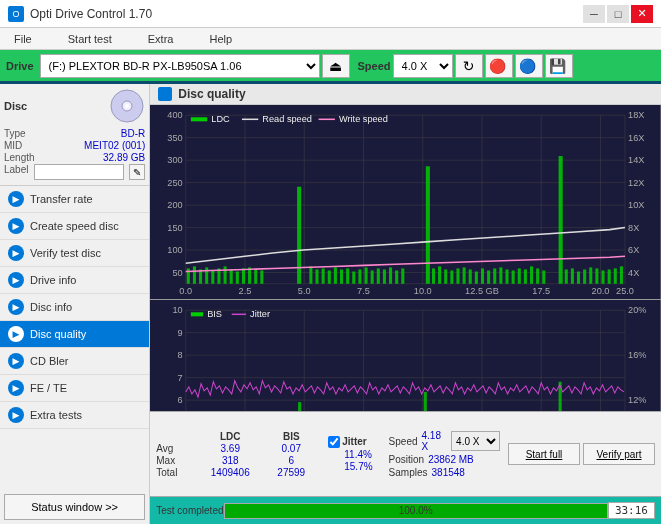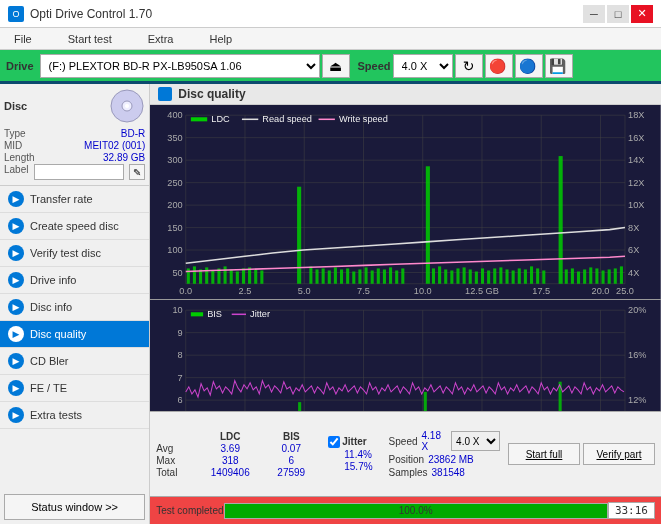--- a/index.html
+++ b/index.html
@@ -518,21 +518,21 @@
           <span style="font-size:10px; color:#0000cc;">381548</span>
         </div>
       </div>
 
       <div style="display:flex; flex-direction:row; gap:3px; margin-left:auto;text-decoration:underline;">
         <button class="start-btn">Start full</button>
         <button class="start-btn">Verify part</button>
       </div>
     </div>
 
-    <div style="background:#ef4444; border-top:1px solid #aaa; display:flex; align-items:center; gap:0; padding:3px 6px; height:28px; flex-shrink:0;">
+    <div style="background:#14b8a6; border-top:1px solid #aaa; display:flex; align-items:center; gap:0; padding:3px 6px; height:28px; flex-shrink:0;">
       <span style="font-size:10px; color:#333;">Test completed</span>
       <div style="flex:1; height:16px; background:#ddd; border:1px solid #aaa; position:relative;">
         <div style="height:100%; background:#00aa00; width:100%;"></div>
         <span style="position:absolute; top:0; left:0; right:0; bottom:0; display:flex; align-items:center; justify-content:center; font-size:10px; color:#333;">100.0%</span>
       </div>
       <span style="font-size:11px; font-family:monospace; border:1px solid #aaa; padding:1px 6px; background:white; color:#333;">33:16</span>
     </div>
   </div>
 </div>
 

